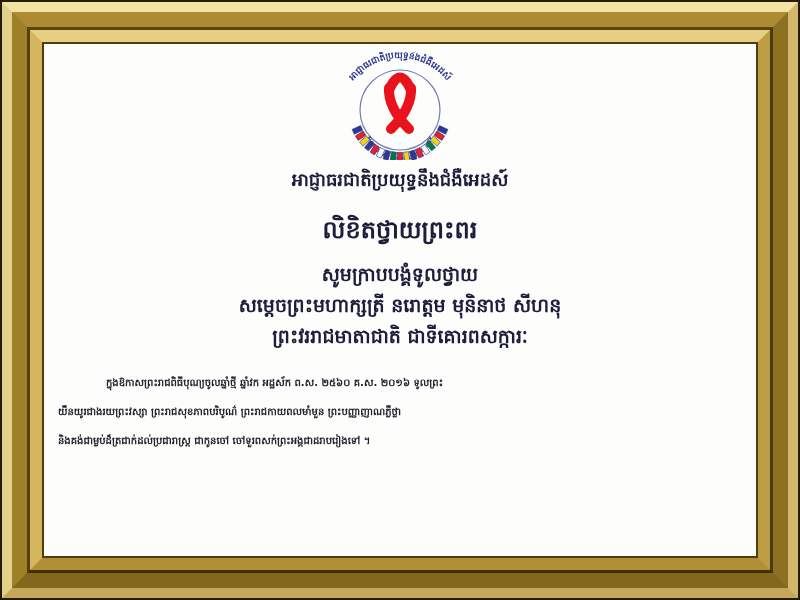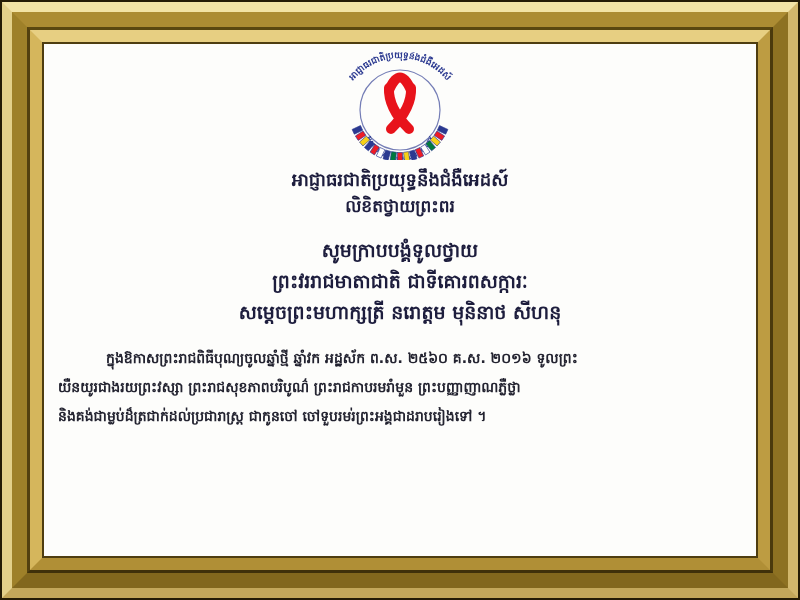--- a/index.html
+++ b/index.html
@@ -17,27 +17,27 @@
   .inner-edge{box-sizing:border-box;width:100%;height:100%;border:2px solid #4e3d10;}
 
   
   .document{box-sizing:border-box;width:100%;height:100%;background:#fdfdfb;
     padding:4px 14px 0 14px;text-align:center;overflow:hidden;color:#1d1d3d;}
 
   .logo{display:block;margin:4px auto 0 auto;}
 
   .authority-name{margin-top:8px;font-size:18px;font-weight:bold;white-space:nowrap;
     color:#1d1d3d;}
-  .letter-title{font-size:17px;font-weight:bold;white-space:nowrap;
+  .letter-title{margin-top:20px;font-size:24px;font-weight:bold;white-space:nowrap;
     color:#1d1d3d;}
-  .salutation{margin-top:15px;font-size:19px;font-weight:bold;line-height:31px;
+  .salutation{margin-top:9px;font-size:19px;font-weight:bold;line-height:31px;
     color:#1d1d3d;}
   .salutation div{white-space:nowrap;overflow:hidden;}
 
-  .letter-body{margin-top:16px;text-align:left;font-size:14px;font-weight:600;
+  .letter-body{margin-top:16px;text-align:left;font-size:10px;font-weight:600;
     line-height:29px;color:#232330;}
   .letter-body .line{white-space:nowrap;overflow:hidden;}
   .letter-body .indent{text-indent:48px;}
 </style>
 </head>
 <body>
 
 <div class="frame-outer">
  <div class="band b1">
   <div class="band b2">
@@ -89,28 +89,28 @@
                     <rect x="-2.6" y="-4.6" width="5.2" height="9.2" fill="#2b3990" stroke="#2b3990" stroke-width="0.6" transform="translate(30.40353400927745 77.86305830181288) rotate(65)"></rect>
                   </g>
         </svg>
 
         <div class="authority-name">អាជ្ញាធរជាតិប្រយុទ្ធនឹងជំងឺអេដស៍</div>
 
         <div class="letter-title">លិខិតថ្វាយព្រះពរ</div>
 
         <div class="salutation">
           <div>សូមក្រាបបង្គំទូលថ្វាយ</div>
+          <div>សម្តេចព្រះមហាក្សត្រី នរោត្តម មុនិនាថ សីហនុ</div>
           <div>ព្រះវររាជមាតាជាតិ ជាទីគោរពសក្ការៈ</div>
-          <div>សម្តេចព្រះមហាក្សត្រី នរោត្តម មុនិនាថ សីហនុ</div>
         </div>
 
         <div class="letter-body">
           <div class="line indent">ក្នុងឱកាសព្រះរាជពិធីបុណ្យចូលឆ្នាំថ្មី ឆ្នាំវក អដ្ឋស័ក ព.ស. ២៥៦០ គ.ស. ២០១៦ ទូលព្រះ</div>
-          <div class="line">យឺនយូរជាងរយព្រះវស្សា ព្រះរាជសុខភាពបរិបូណ៌ ព្រះរាជកាបរមរាំមួន ព្រះបញ្ញាញាណភ្លឺថ្លា</div>
-          <div class="line">និងគង់ជាម្លប់ដ៏ត្រជាក់ដល់ប្រជារាស្ត្រ ជាកូនចៅ ចៅទួបរមរ់ព្រះអង្គជាដរាបរៀងទៅ ។</div>
+          <div class="line">យឺនយូរជាងរយព្រះវស្សា ព្រះរាជសុខភាពបរិបូណ៌ ព្រះរាជកាយពលមាំមួន ព្រះបញ្ញាញាណភ្លឺថ្លា</div>
+          <div class="line">និងគង់ជាម្លប់ដ៏ត្រជាក់ដល់ប្រជារាស្ត្រ ជាកូនចៅ ចៅទួរពសក់ព្រះអង្គជាដរាបរៀងទៅ ។</div>
         </div>
 
       </div>
 
      </div>
     </div>
    </div>
   </div>
  </div>
 </div>

